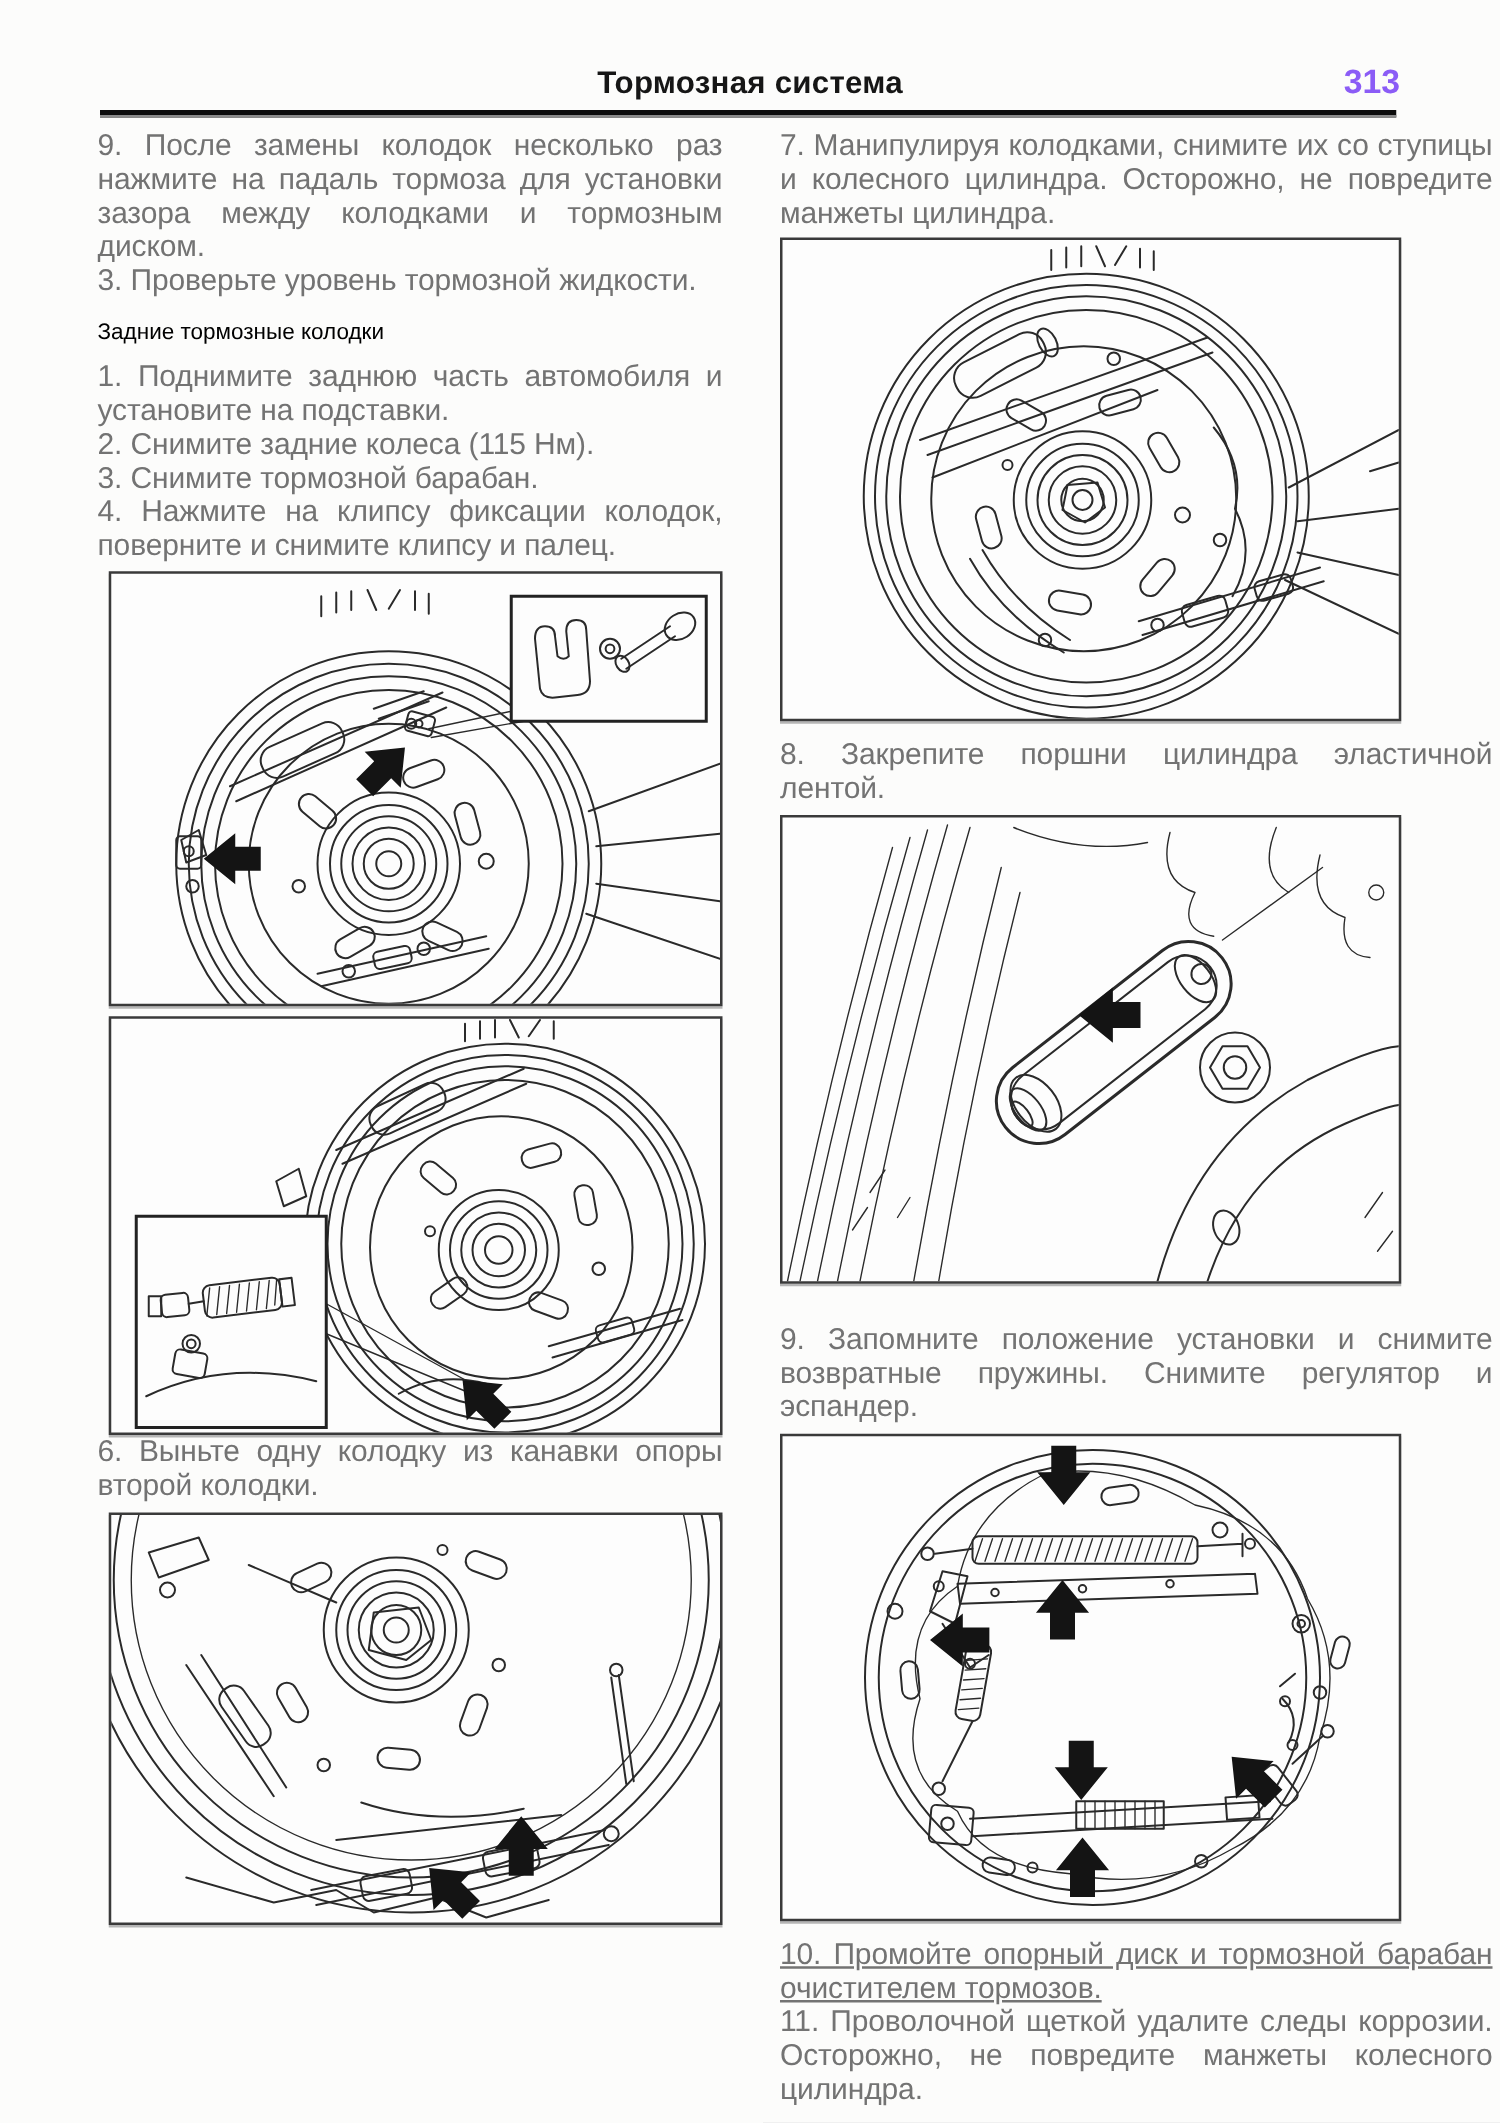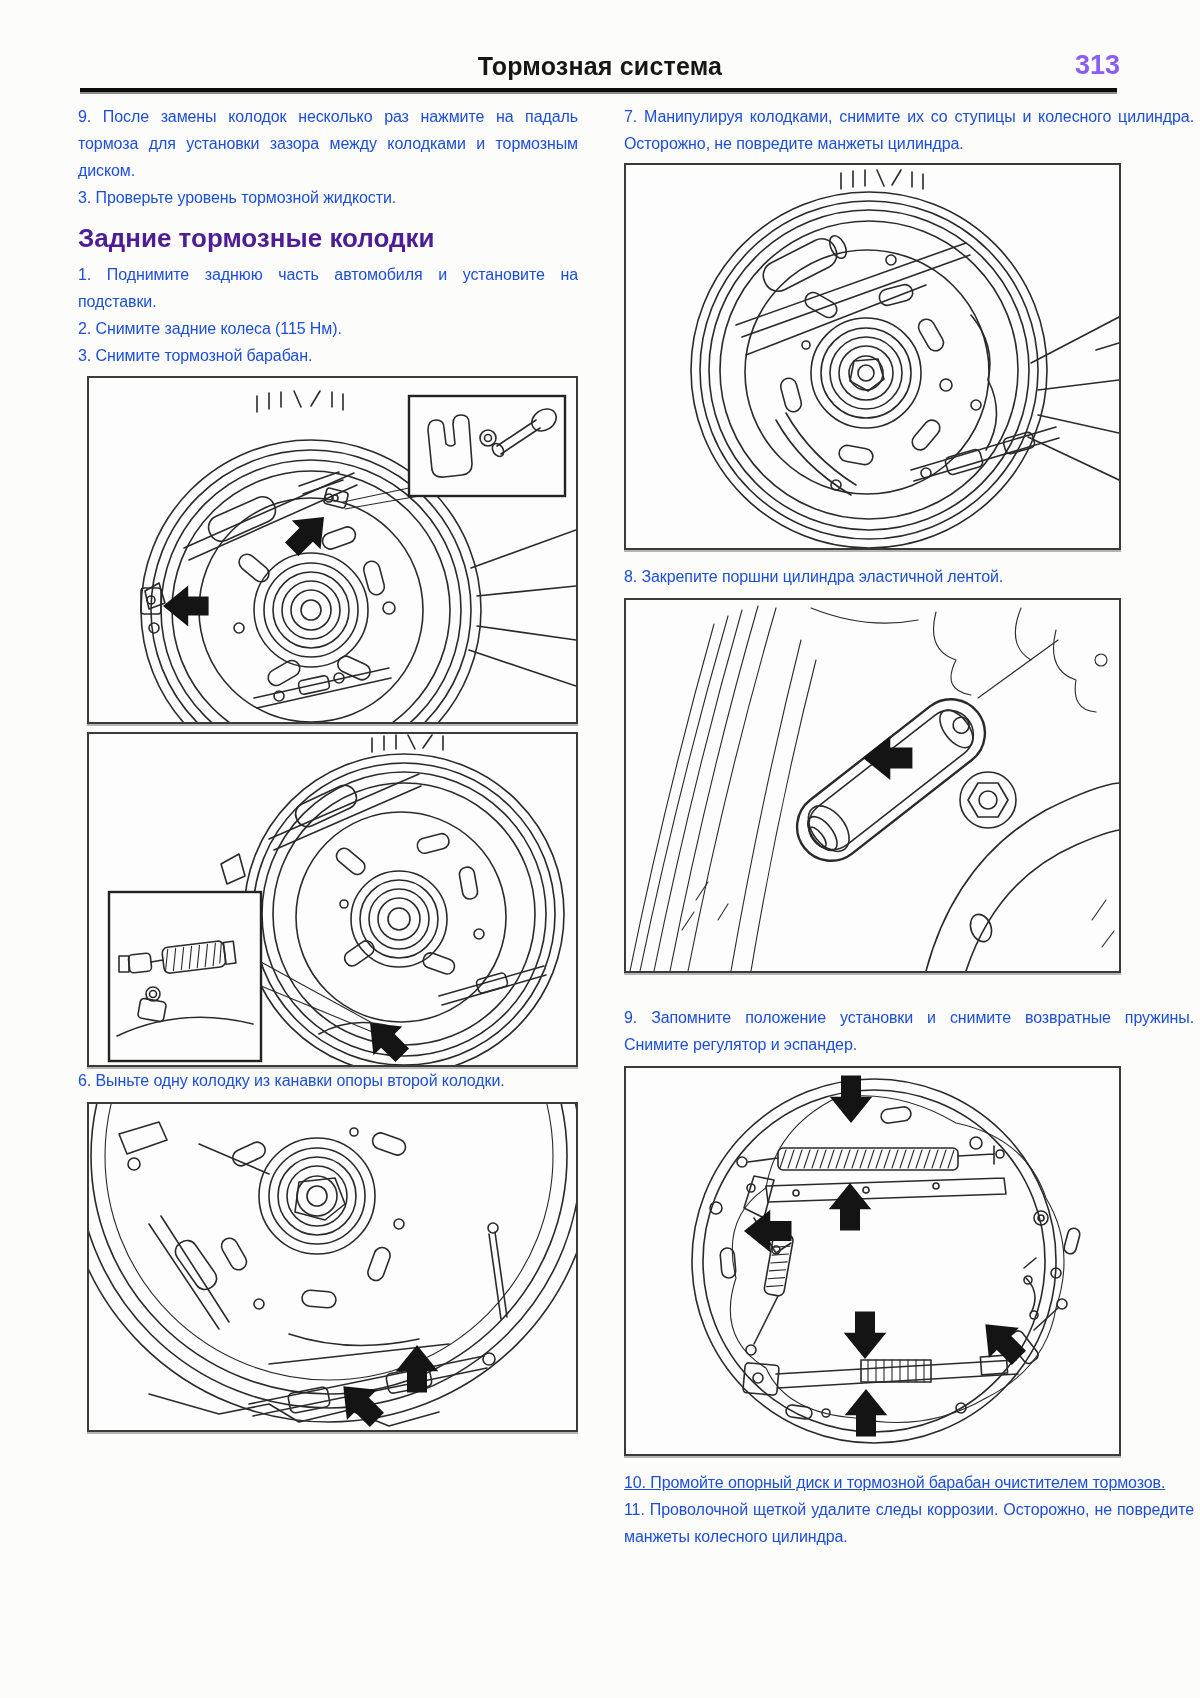--- a/index.html
+++ b/index.html
@@ -24,25 +24,25 @@
   }
   .hdr-rule{
     position:absolute;top:88px;left:80px;width:1037px;height:4px;
     background:#0c0c0c;border-bottom:2px solid #8a8a8a;
   }
   
   .col{position:absolute;top:103px;}
   .col-left{left:78px;width:500px;}
   .col-right{left:624px;width:570px;}
   p.step{
-    margin:0;font-size:16px;line-height:27px;text-align:justify;
-    color:#1d4ed8;letter-spacing:-0.1px;
+    margin:0;font-size:24px;line-height:27px;text-align:justify;
+    color:#737373;letter-spacing:-0.1px;
   }
   h2.sec{
-    margin:12px 0 8px 0;font-size:26px;line-height:30px;font-weight:bold;color:#4c1d95;
+    margin:12px 0 8px 0;font-size:18px;line-height:30px;font-weight:normal;color:#000000;
   }
   .mt{margin-top:13px;}
   
   .figure{
     box-sizing:border-box;border:2px solid #3a3a3a;background:#fdfdfd;
     box-shadow:0 2px 0 #b5b5b5;
   }
   .fig-l{width:491px;margin-left:9px;}
   .fig-r{width:497px;}
   .figure svg{display:block;width:100%;height:100%;}
@@ -70,20 +70,21 @@
   <div class="col col-left">
 
     <p class="step">9. После замены колодок несколько раз нажмите на падаль тормоза для установки зазора между колодками и тормозным диском.</p>
     <p class="step">3. Проверьте уровень тормозной жидкости.</p>
 
     <h2 class="sec">Задние тормозные колодки</h2>
 
     <p class="step">1. Поднимите заднюю часть автомобиля и установите на подставки.</p>
     <p class="step">2. Снимите задние колеса (115 Нм).</p>
     <p class="step">3. Снимите тормозной барабан.</p>
+    <p class="step">4. Нажмите на клипсу фиксации колодок, поверните и снимите клипсу и палец.</p>
 
     <div class="figure fig-l" style="height:348px;margin-top:7px;">
       <svg viewBox="0 0 487 344">
         <g class="ln">
           <path d="M168 18 V34 M180 15 V31 M192 14 V29 M205 13 L212 29 M222 28 L231 13 M243 14 V29 M254 16 V32"></path>
           <circle cx="222" cy="232" r="170"></circle>
             <circle cx="222" cy="232" r="160"></circle>
           <circle cx="222" cy="232" r="150"></circle>
             <circle cx="222" cy="232" r="139"></circle>
           <circle cx="222" cy="232" r="112"></circle>

